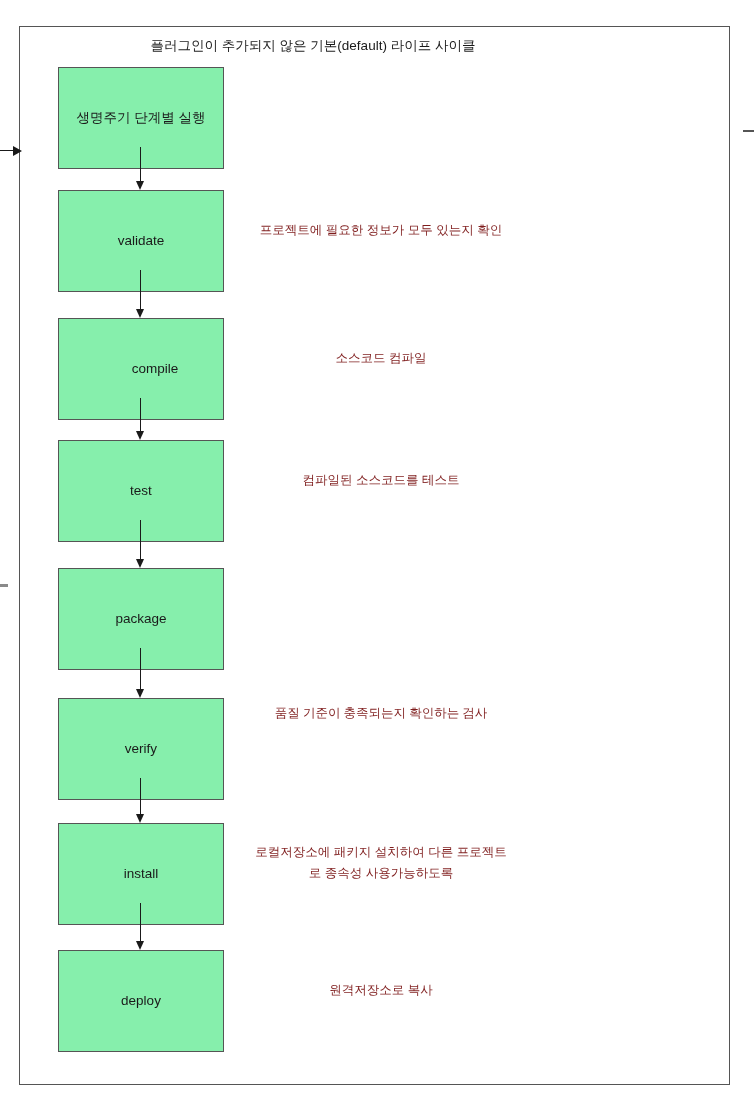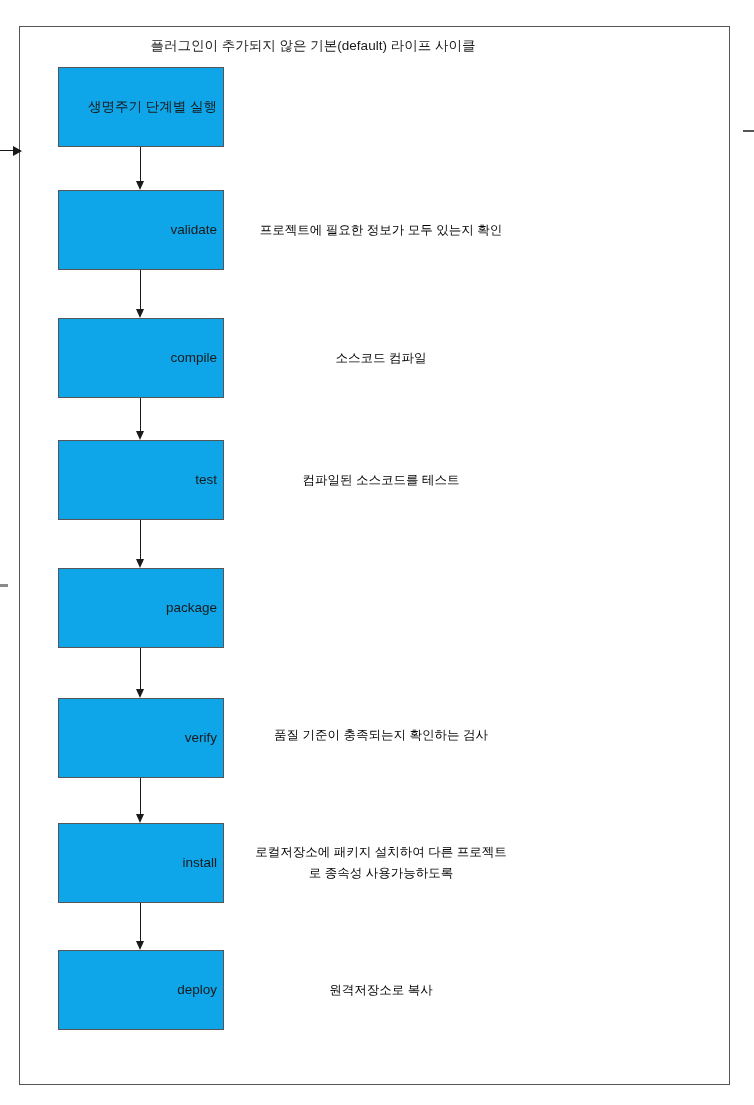--- a/index.html
+++ b/index.html
@@ -49,45 +49,45 @@
     color: #1a1a1a;
     white-space: nowrap;
     margin-left: 8px;
   }
 
   
   .stage-box {
     position: absolute;
     left: 58px;
     width: 166px;
-    height: 80px;
+    height: 102px;
     border: 1.4px solid #555555;
     box-sizing: border-box;
-    background: #0ea5e9;
+    background: #86efac;
     display: flex;
     align-items: center;
-    justify-content: flex-end;
+    justify-content: center;
   }
   .stage-label {
     font-size: 13.5px;
     color: #1a1a1a;
     text-align: center;
     line-height: 18px;
     padding: 0 6px;
   }
 
   
   .stage-desc {
     position: absolute;
     left: 238px;
     width: 286px;
     text-align: center;
     font-size: 12.5px;
     line-height: 21px;
-    color: #000000;
+    color: #7f1d1d;
   }
   .stage-desc .line { display: block; }
 
   
   .connector {
     position: absolute;
     left: 140px;
     width: 2px;
   }
   .connector .shaft {
@@ -194,21 +194,21 @@
         <span class="line">컴파일된 소스코드를 테스트</span>
       </div>
       <div class="stage-box" style="top: 568px;">
         <span class="stage-label">package</span>
       </div>
       <div class="stage-desc" style="top: 587px;">
       </div>
       <div class="stage-box" style="top: 698px;">
         <span class="stage-label">verify</span>
       </div>
-      <div class="stage-desc" style="top: 725px;">
+      <div class="stage-desc" style="top: 703px; font-family: Liberation Serif, serif;">
         <span class="line">품질 기준이 충족되는지 확인하는 검사</span>
       </div>
       <div class="stage-box" style="top: 823px;">
         <span class="stage-label">install</span>
       </div>
       <div class="stage-desc" style="top: 842px;">
         <span class="line">로컬저장소에 패키지 설치하여 다른 프로젝트</span>
         <span class="line">로 종속성 사용가능하도록</span>
       </div>
       <div class="stage-box" style="top: 950px;">

